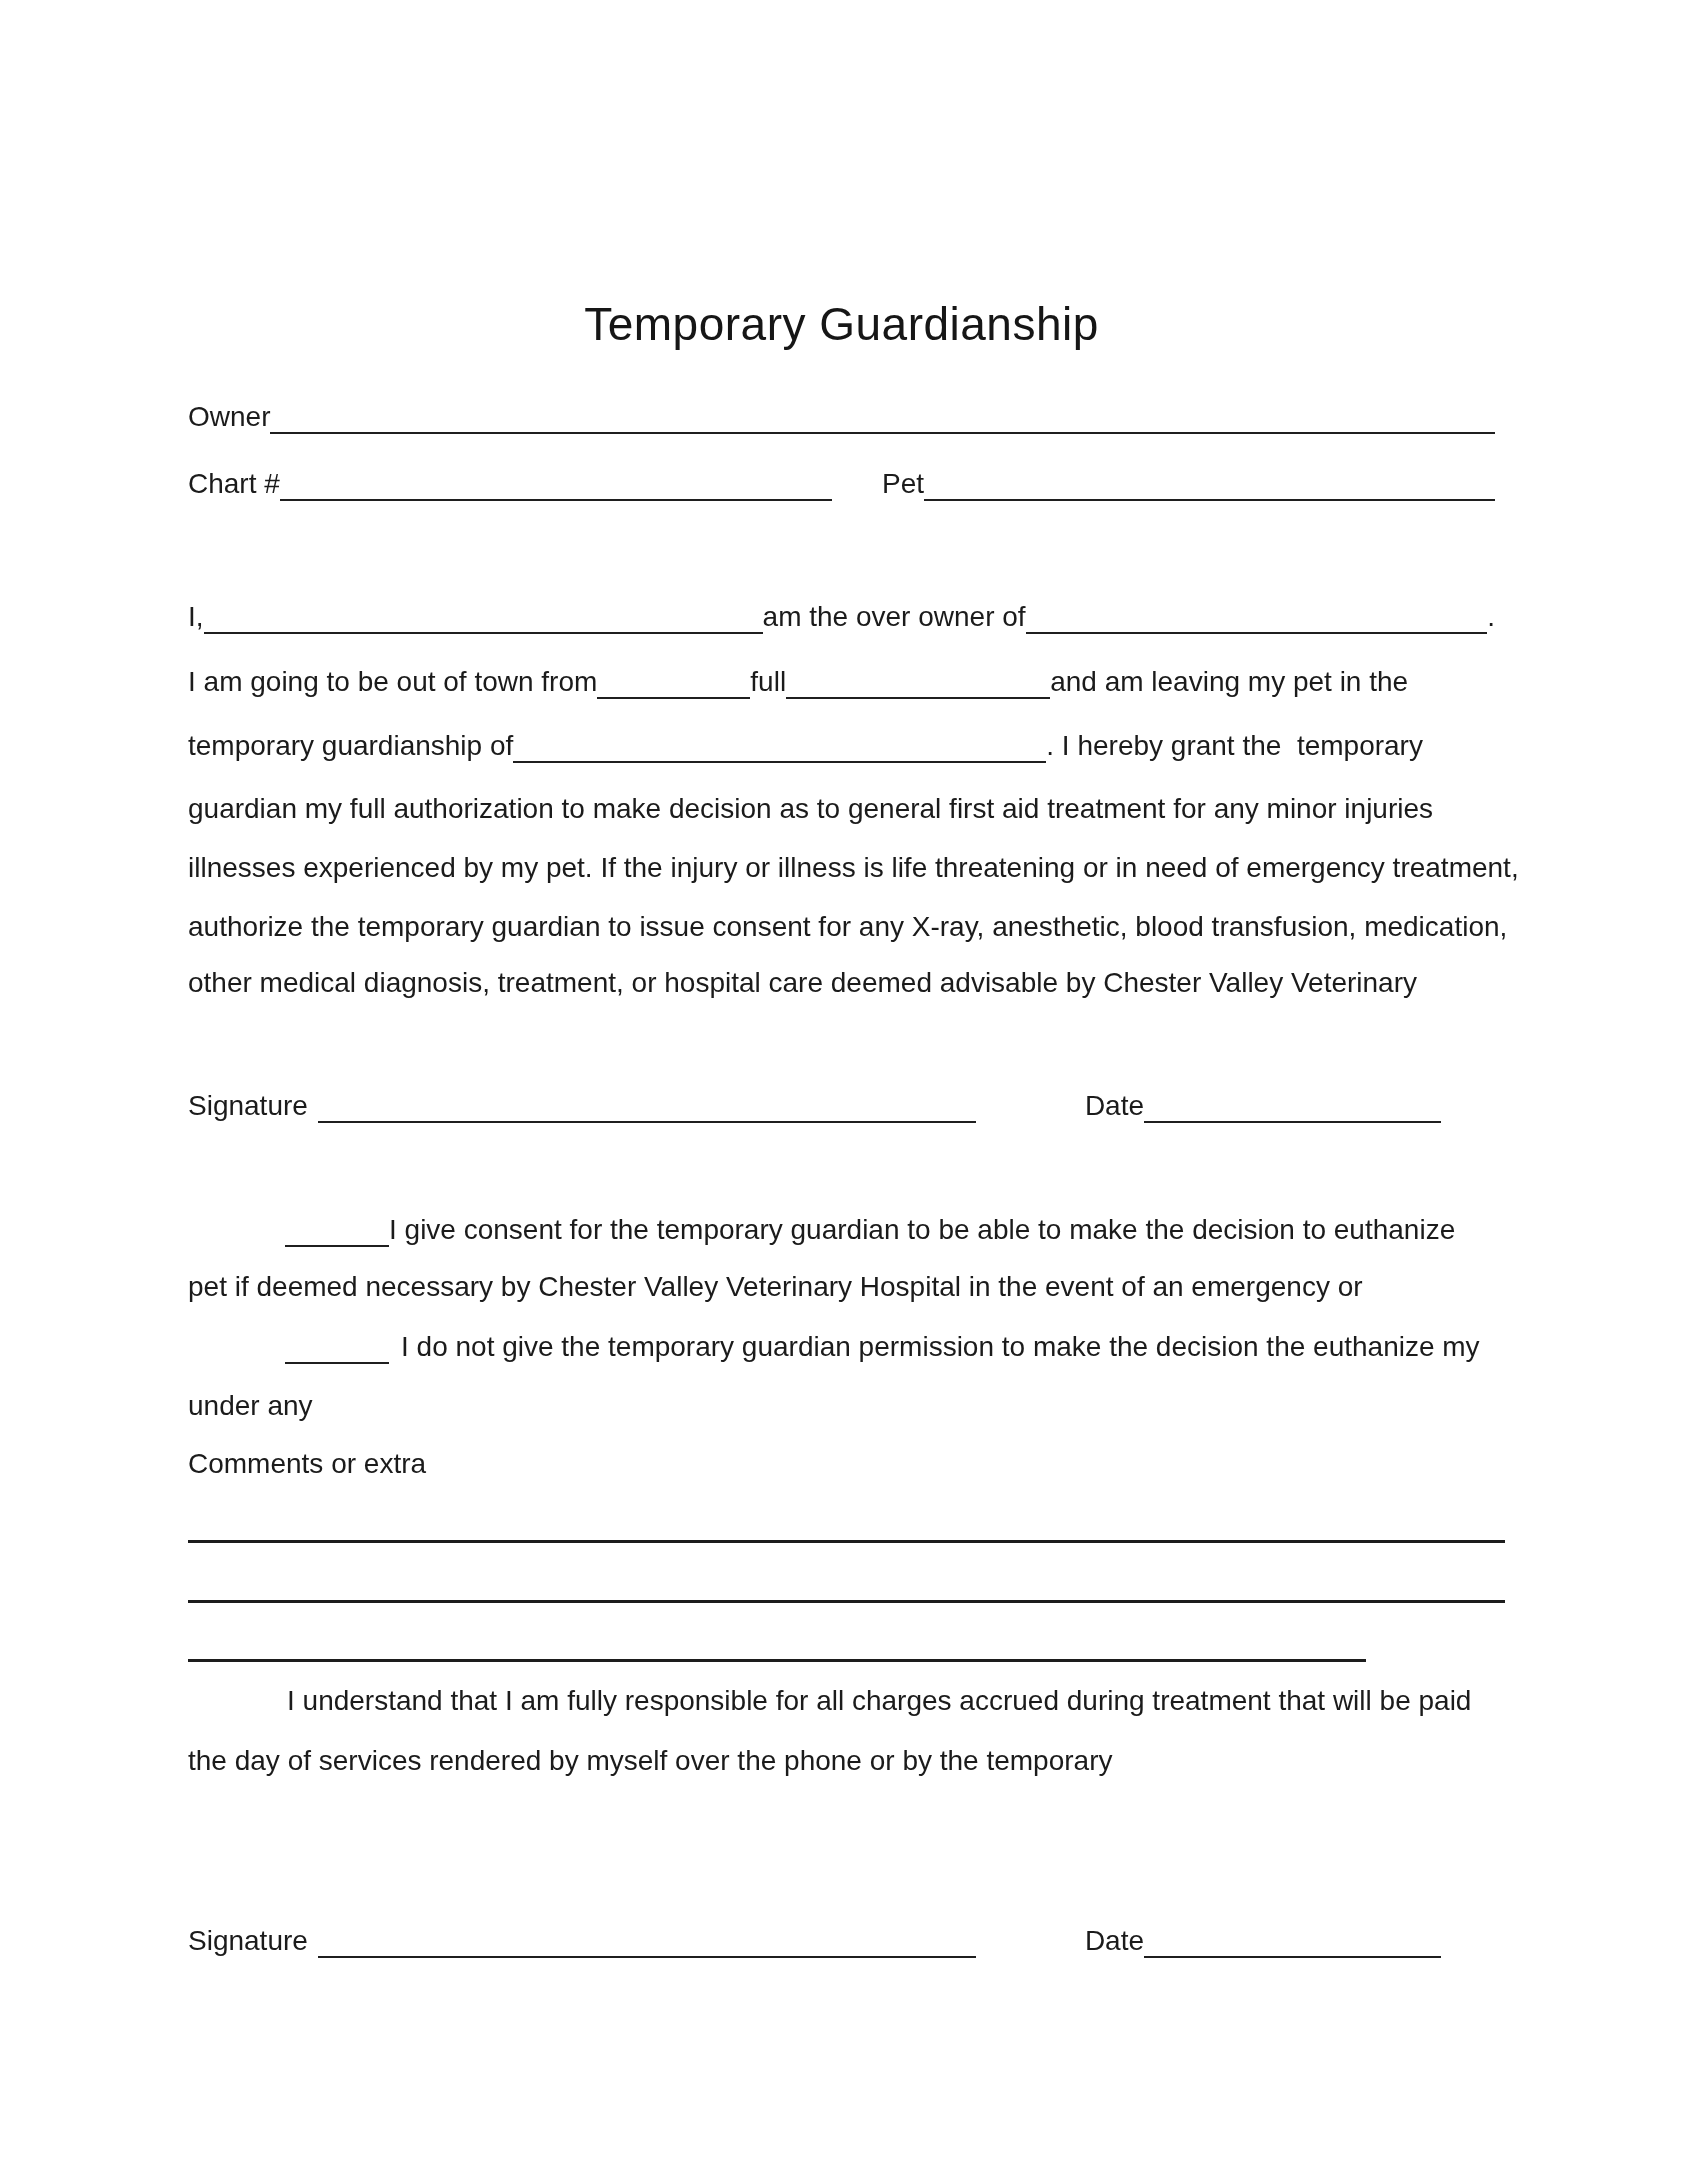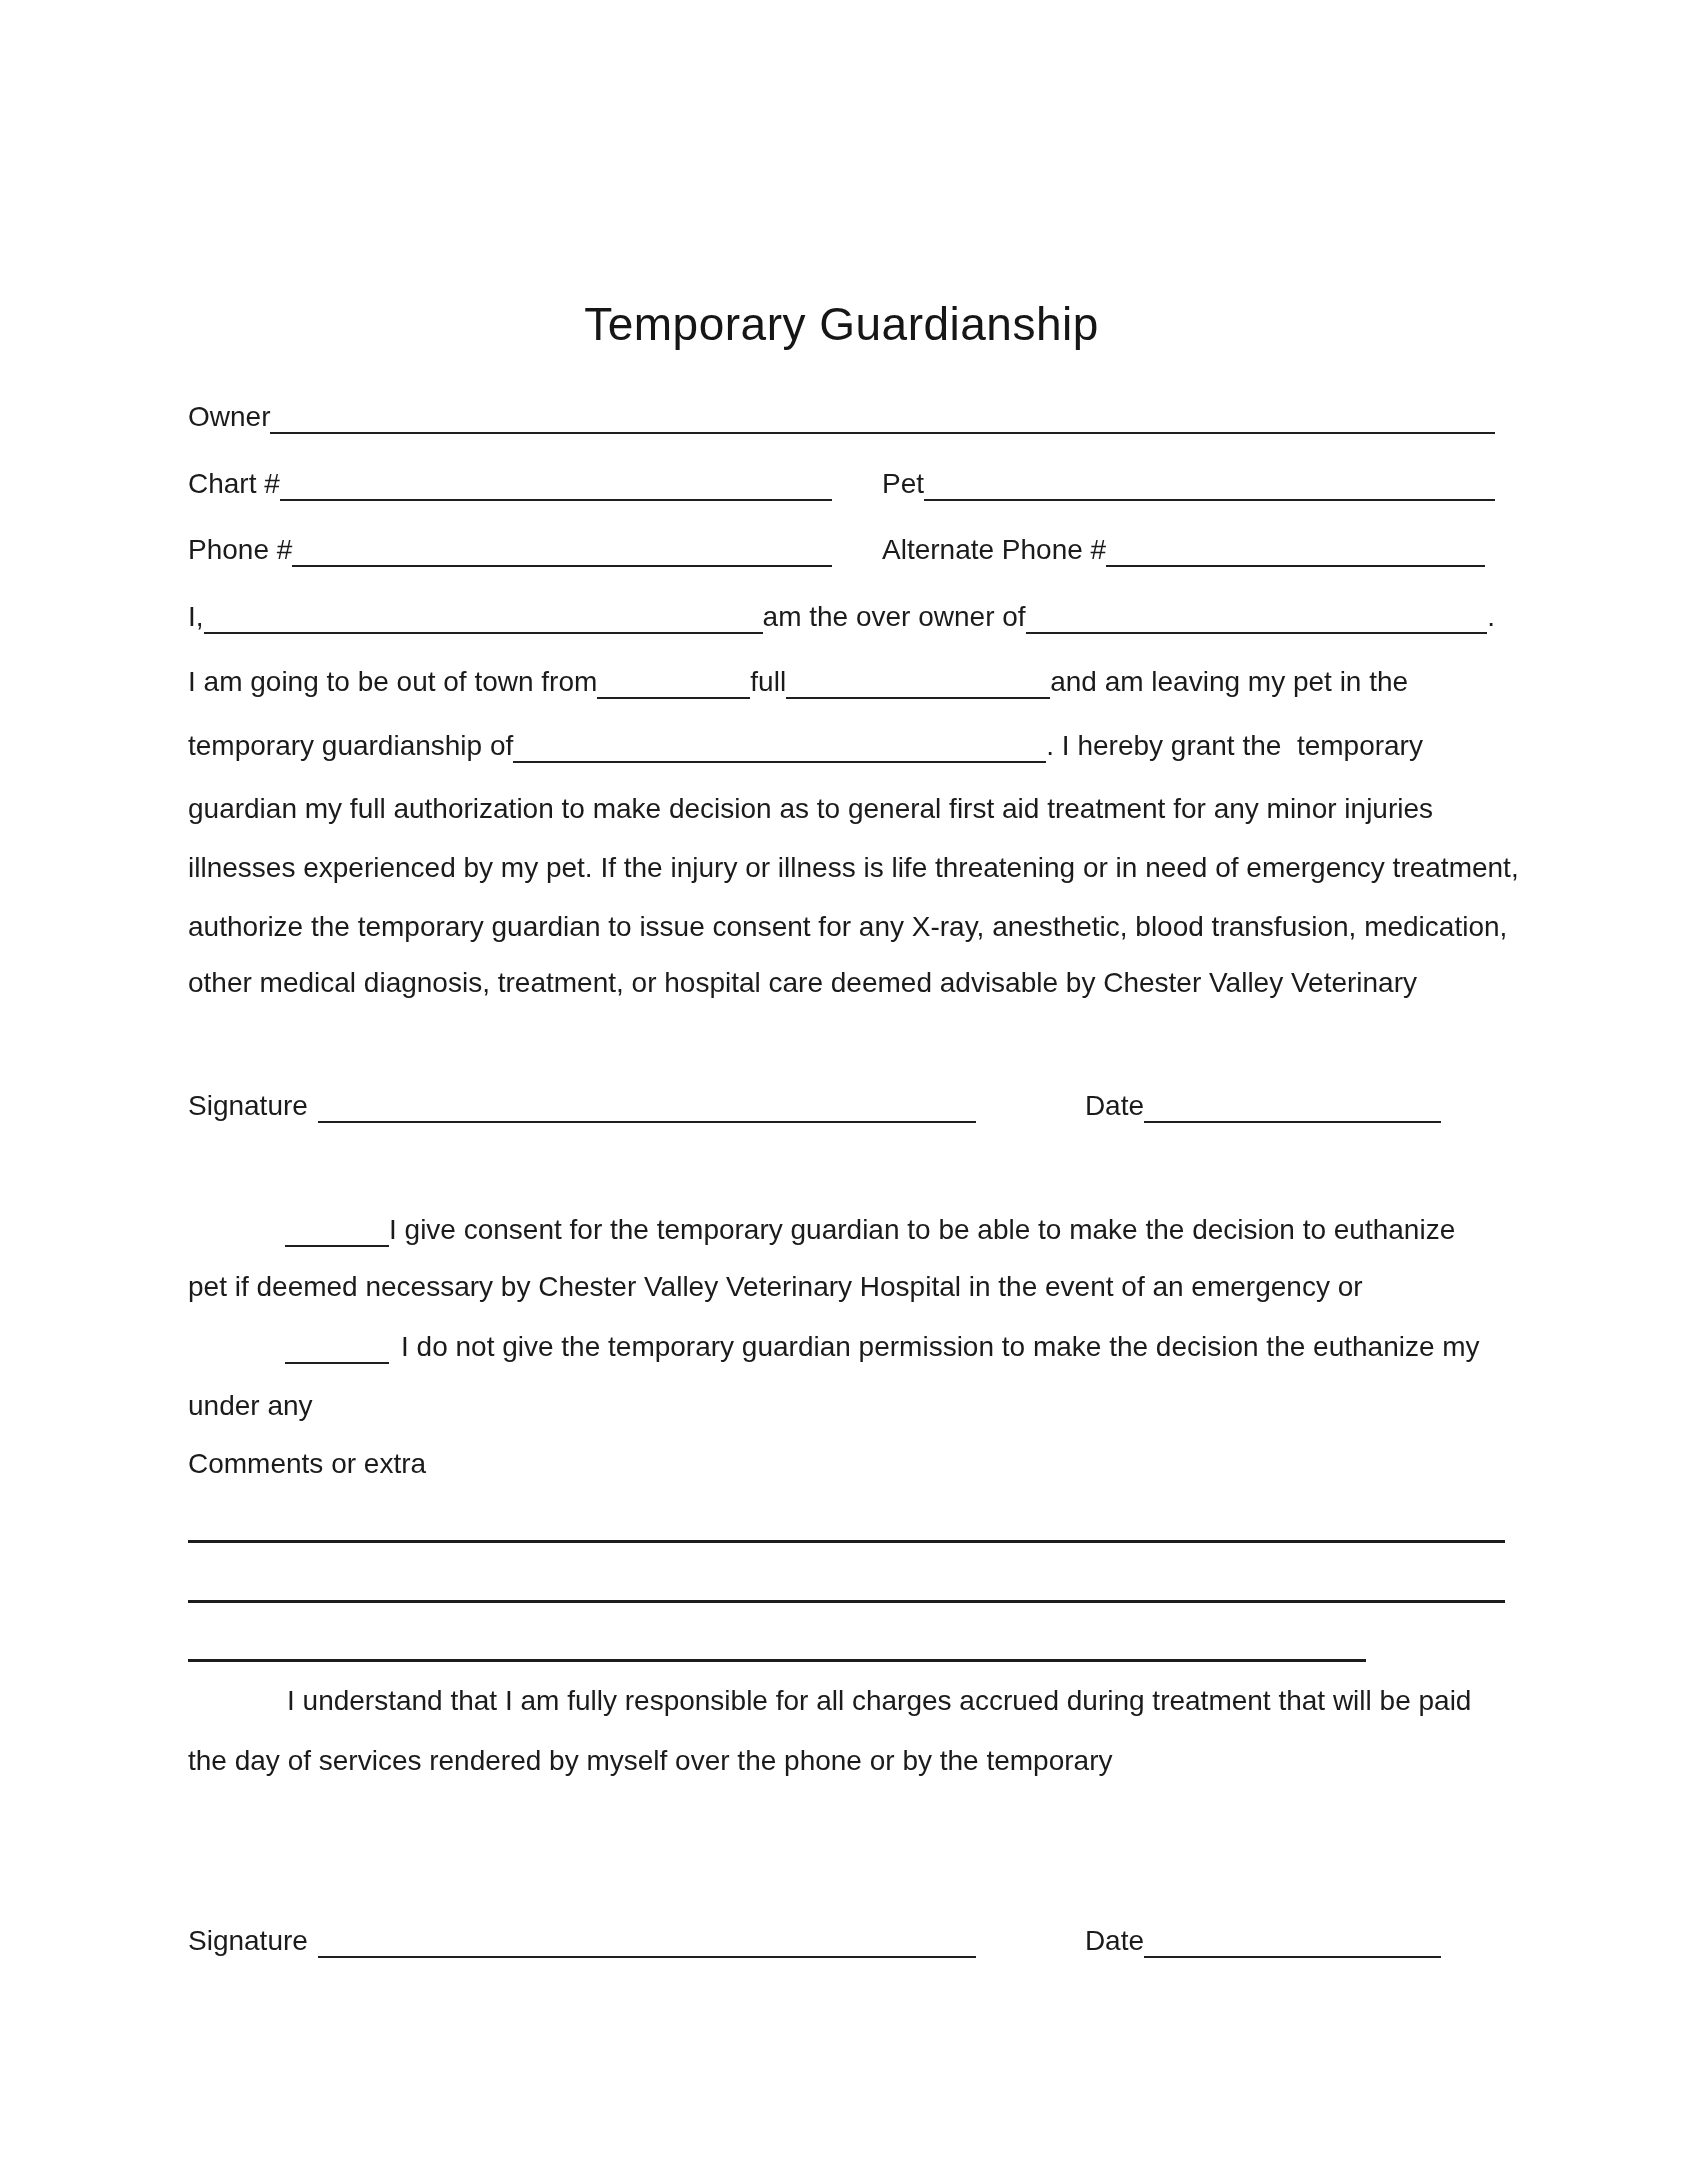--- a/index.html
+++ b/index.html
@@ -57,29 +57,20 @@
   <div class="row" style="left:188px;right:188px;top:467px;">
     <span class="col" style="width:644px;">
       <span class="lbl">Chart #</span><span class="bl grow"></span>
     </span>
     <span class="spacer" style="width:50px;"></span>
     <span class="col grow">
       <span class="lbl">Pet</span><span class="bl grow"></span>
     </span>
   </div>
 
-  <div class="row" style="left:188px;right:198px;top:533px;">
-    <span class="col" style="width:644px;">
-      <span class="lbl">Phone #</span><span class="bl grow"></span>
-    </span>
-    <span class="spacer" style="width:50px;"></span>
-    <span class="col grow">
-      <span class="lbl">Alternate Phone #</span><span class="bl grow"></span>
-    </span>
-  </div>
 
   <div class="row" style="left:188px;right:188px;top:600px;">
     <span class="lbl">I,</span><span class="bl" style="width:559px;"></span><span class="lbl">am the over owner of</span><span class="bl grow"></span><span class="lbl">.</span>
   </div>
 
   <div class="row" style="left:188px;top:665px;">
     <span class="lbl">I am going to be out of town from</span><span class="bl" style="width:153px;"></span><span class="lbl">full</span><span class="bl" style="width:264px;"></span><span class="lbl">and am leaving my pet in the</span>
   </div>
 
   <div class="row" style="left:188px;top:729px;">

